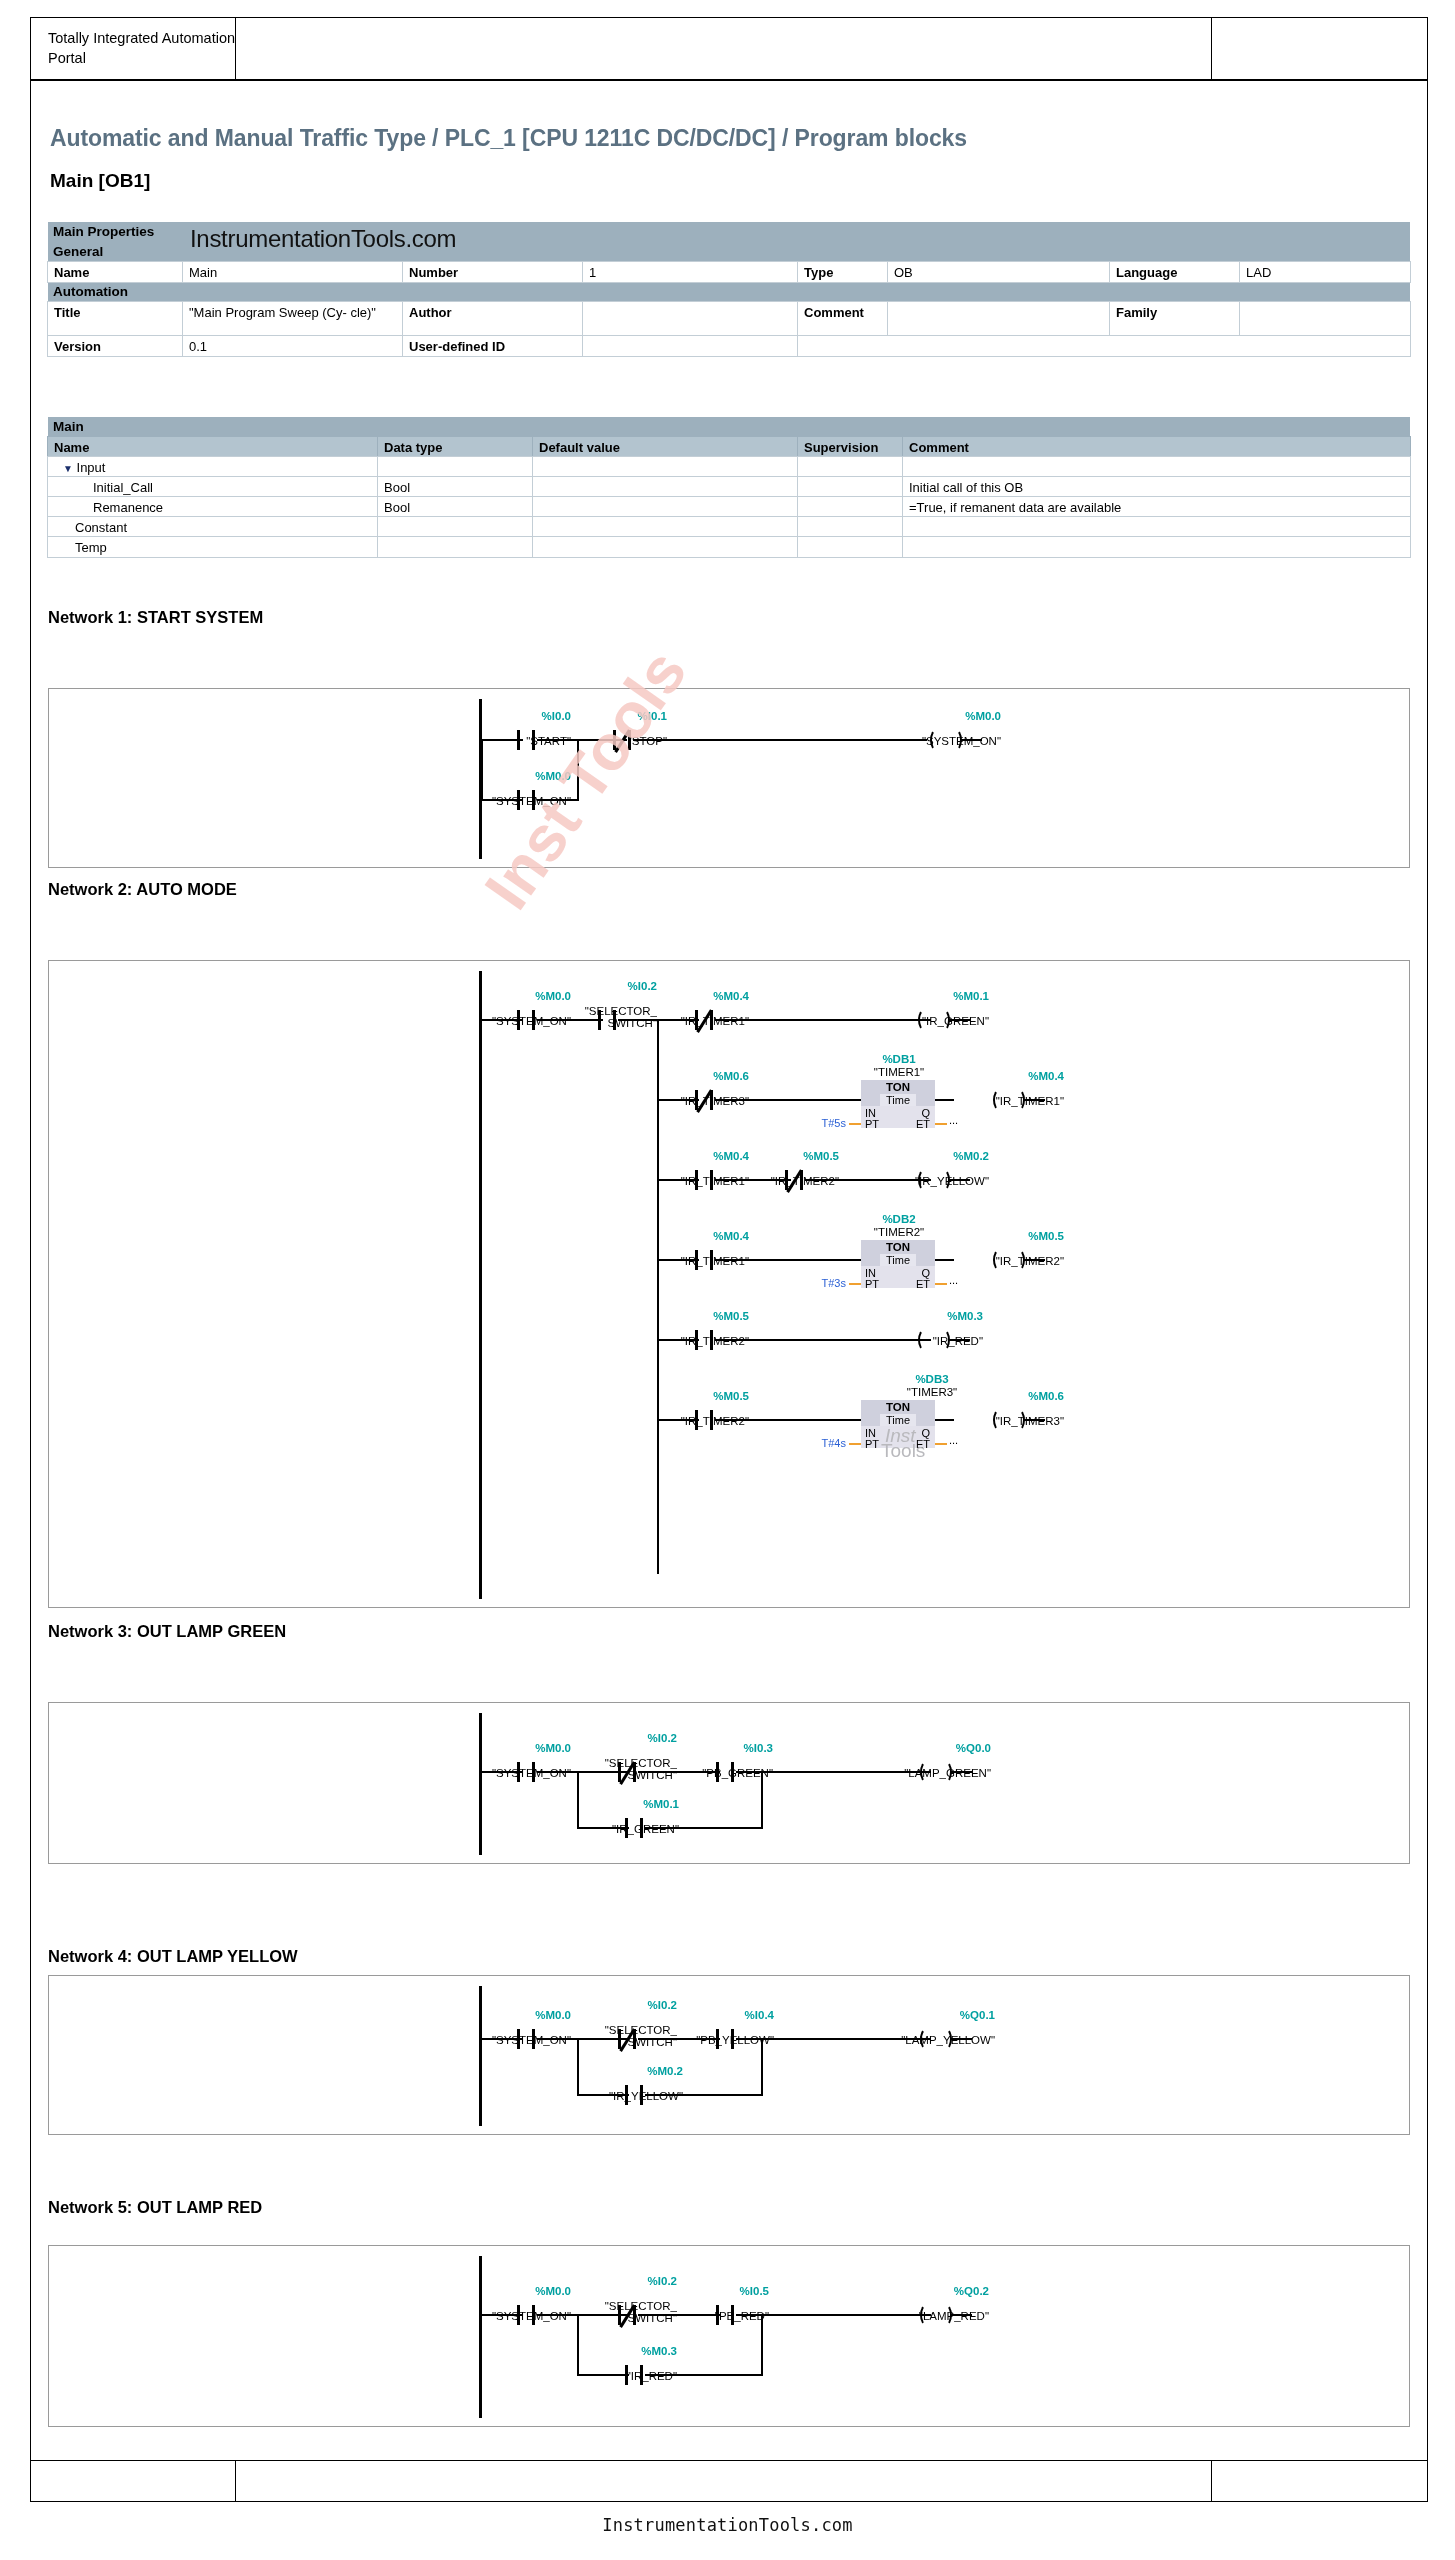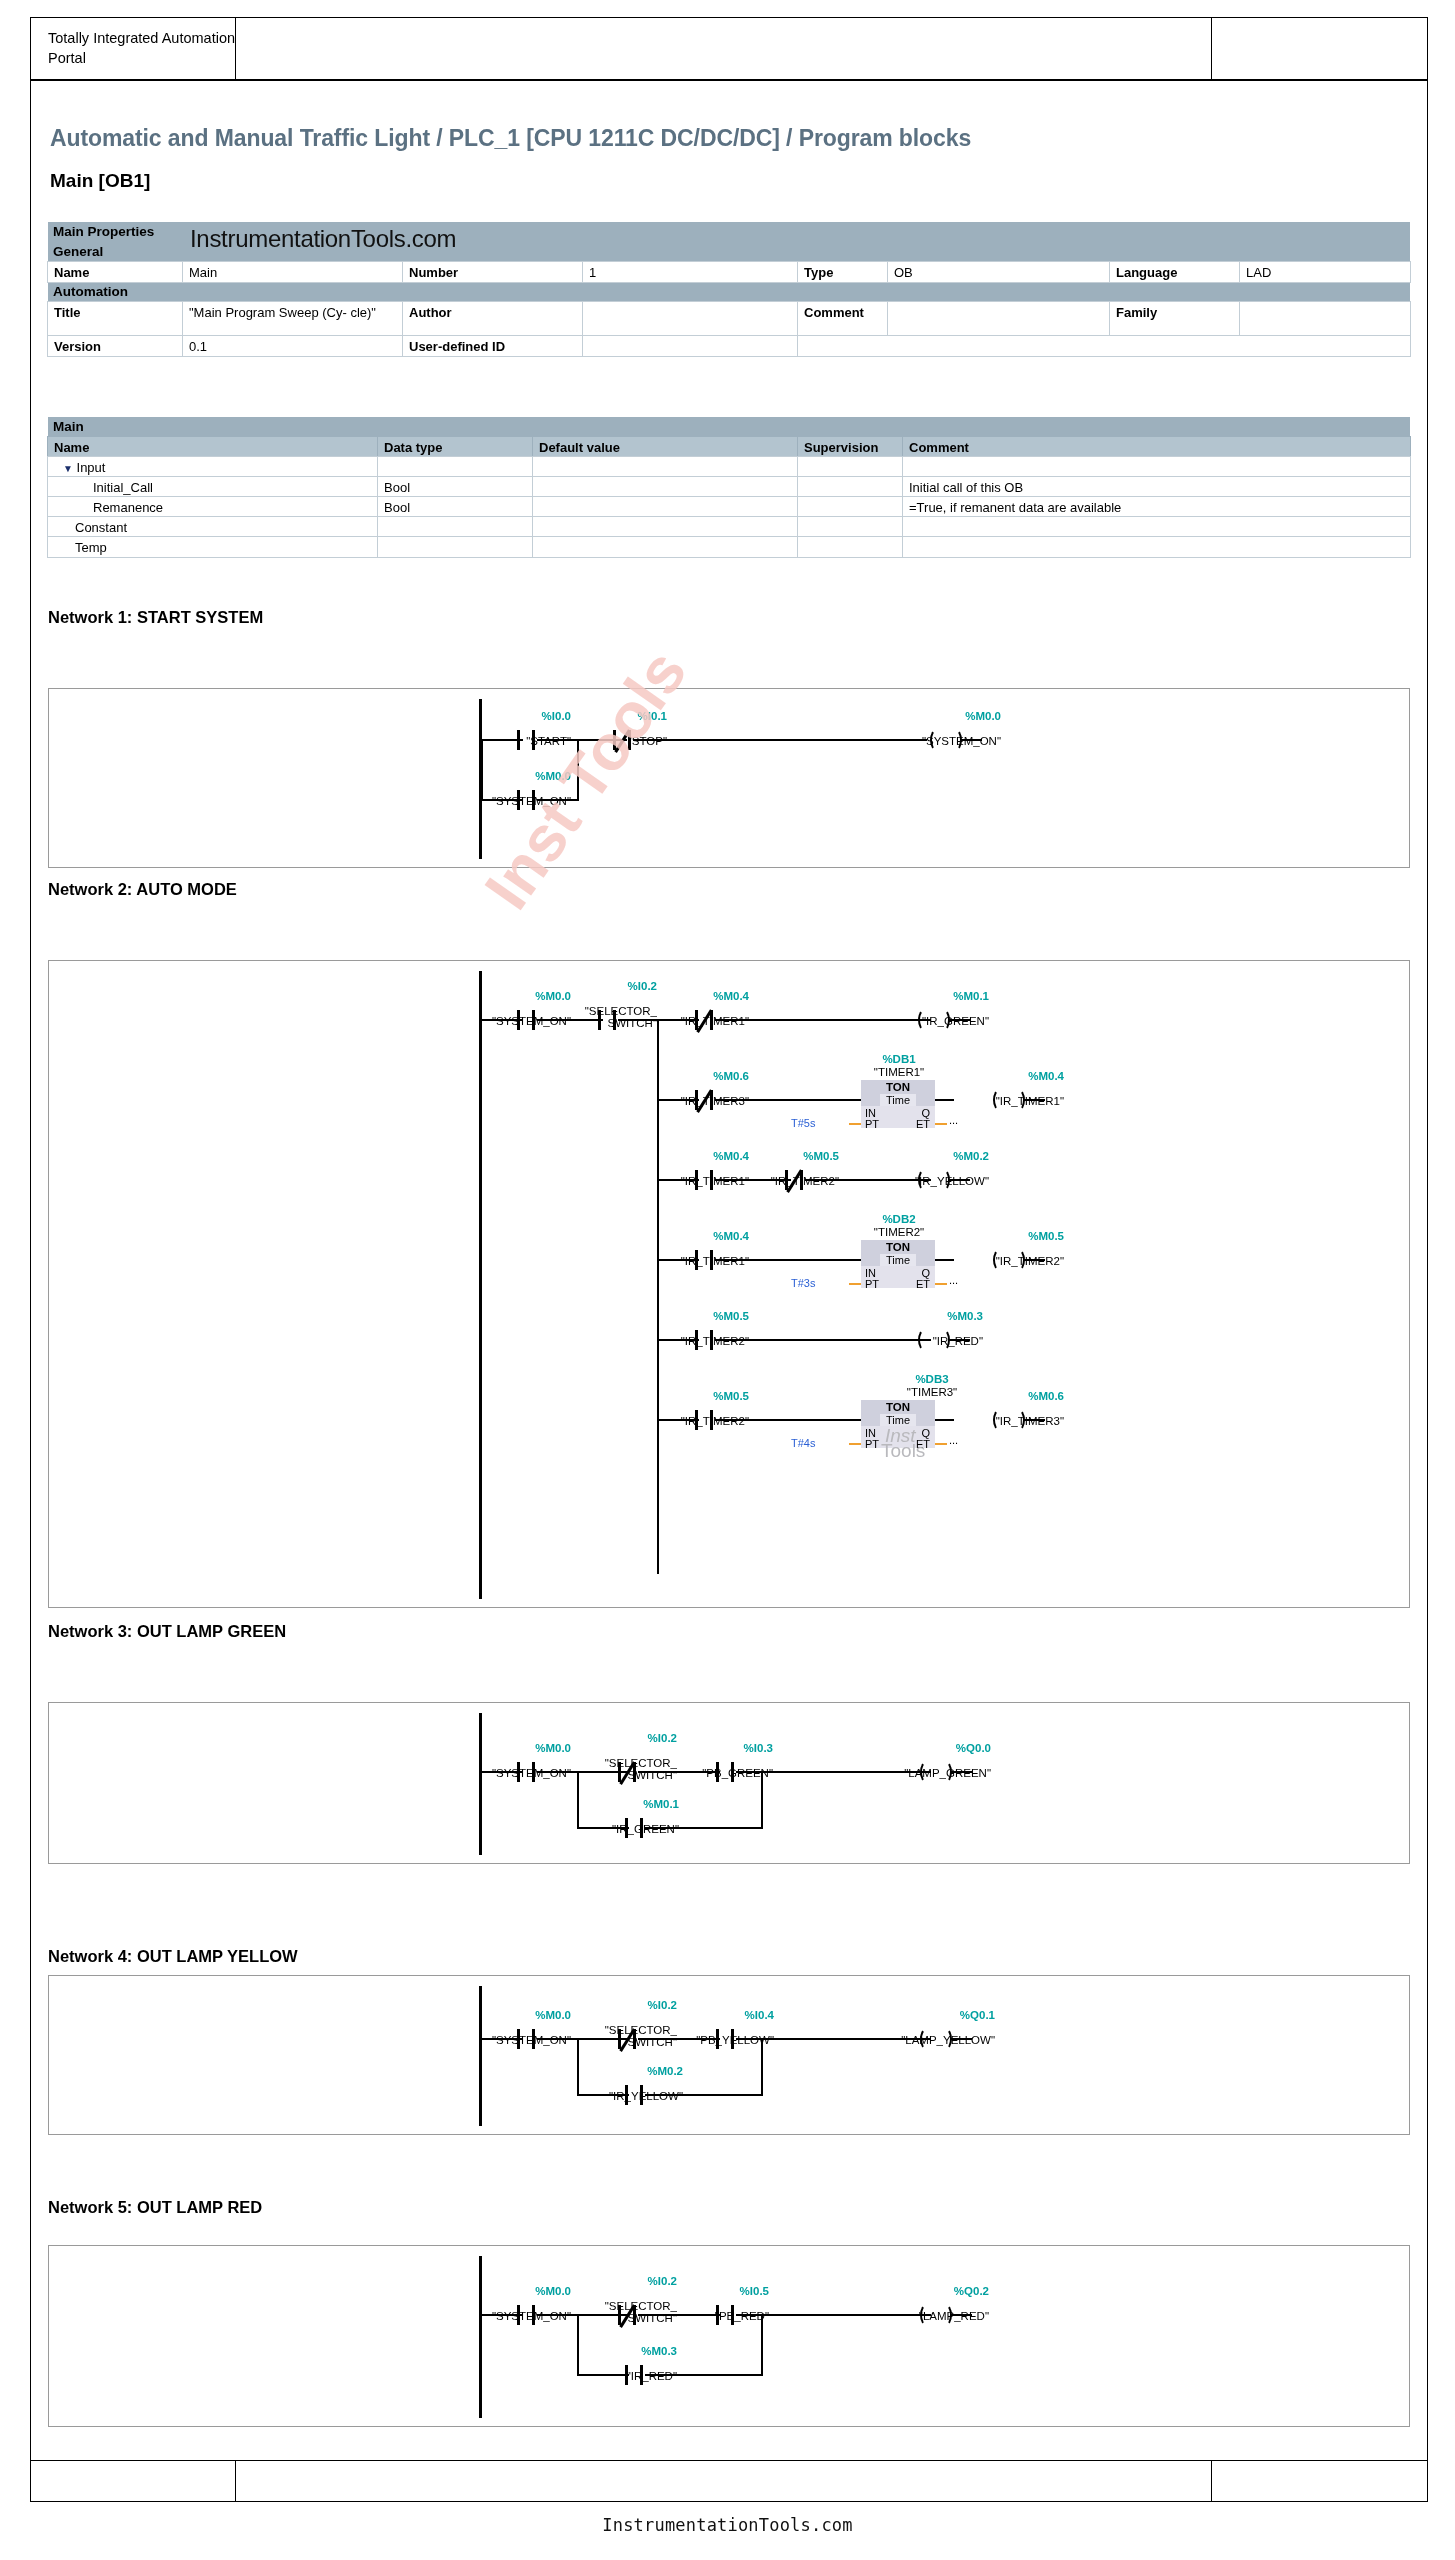--- a/index.html
+++ b/index.html
@@ -142,21 +142,21 @@
   }
   .ton .in  { position:absolute; left:4px;  top:27px; font-size:11px; }
   .ton .pt  { position:absolute; left:4px;  top:38px; font-size:11px; }
   .ton .q   { position:absolute; right:5px; top:27px; font-size:11px; }
   .ton .et  { position:absolute; right:5px; top:38px; font-size:11px; }
   .ton-lbl {
     position:absolute; text-align:center; font-size:11.5px; line-height:12.5px;
   }
   .ton-lbl .addr { color:#00a0a0; font-weight:bold; display:block; }
   .pt-val {
-    position:absolute; font-size:11px; color:#2a5fd4; text-align:left;
+    position:absolute; font-size:11px; color:#2a5fd4; text-align:right;
   }
   .orange { position:absolute; background:#f0a030; height:2px; }
   .dots { position:absolute; font-size:11px; color:#000; }
 
   
   .wm-diag {
     position:absolute; left:470px; top:880px;
     font-size:64px; color:#f6c9c4; font-weight:bold;
     transform:rotate(-55deg); transform-origin:left top;
     white-space:nowrap; pointer-events:none; opacity:.85;
@@ -173,21 +173,21 @@
 
   <div class="hdr-band">
     <div class="hdr-cell-logo">Totally Integrated
 Automation Portal</div>
     <div class="hdr-cell-mid"></div>
     <div class="hdr-cell-right"></div>
   </div>
 
   <div class="frame"></div>
 
-  <div class="doc-title">Automatic and Manual Traffic Light / PLC_1 [CPU 1211C DC/DC/DC] / Program blocks</div>
+  <div class="doc-title">Automatic and Manual Traffic Type / PLC_1 [CPU 1211C DC/DC/DC] / Program blocks</div>
   <div class="blk-title">Main [OB1]</div>
 
   <div class="ptable" style="top:222px;">
     <div class="sect-hdr">Main Properties</div>
     <div class="sect-hdr">General</div>
 
     <div class="prow">
       <div class="cell k" style="width:135px">Name</div>
       <div class="cell" style="width:220px">Main</div>
       <div class="cell k" style="width:180px">Number</div>

